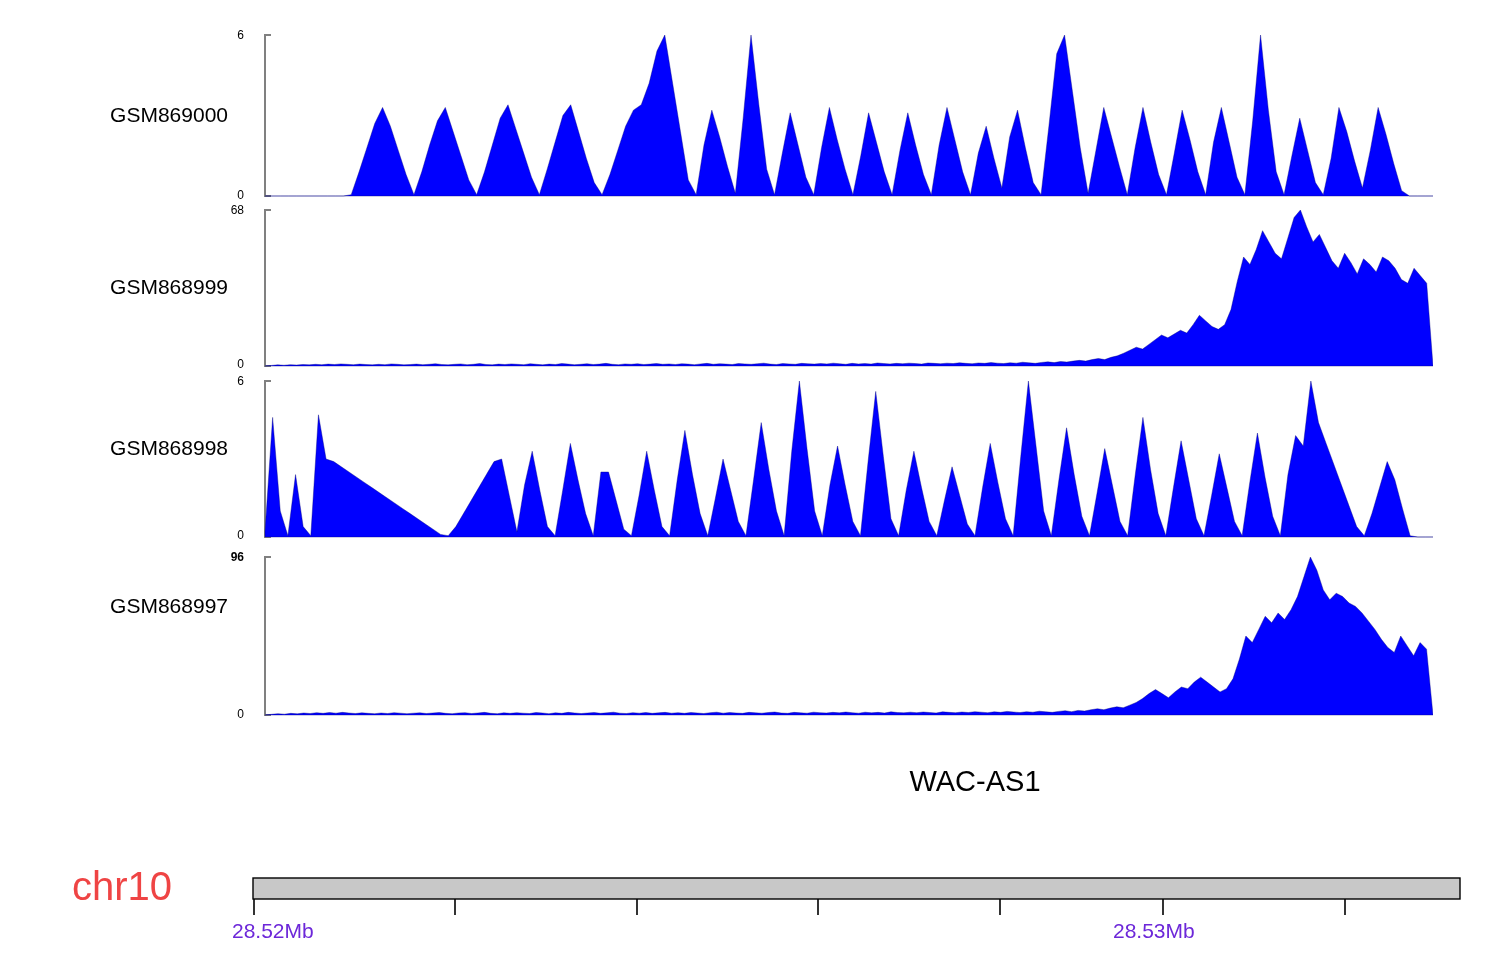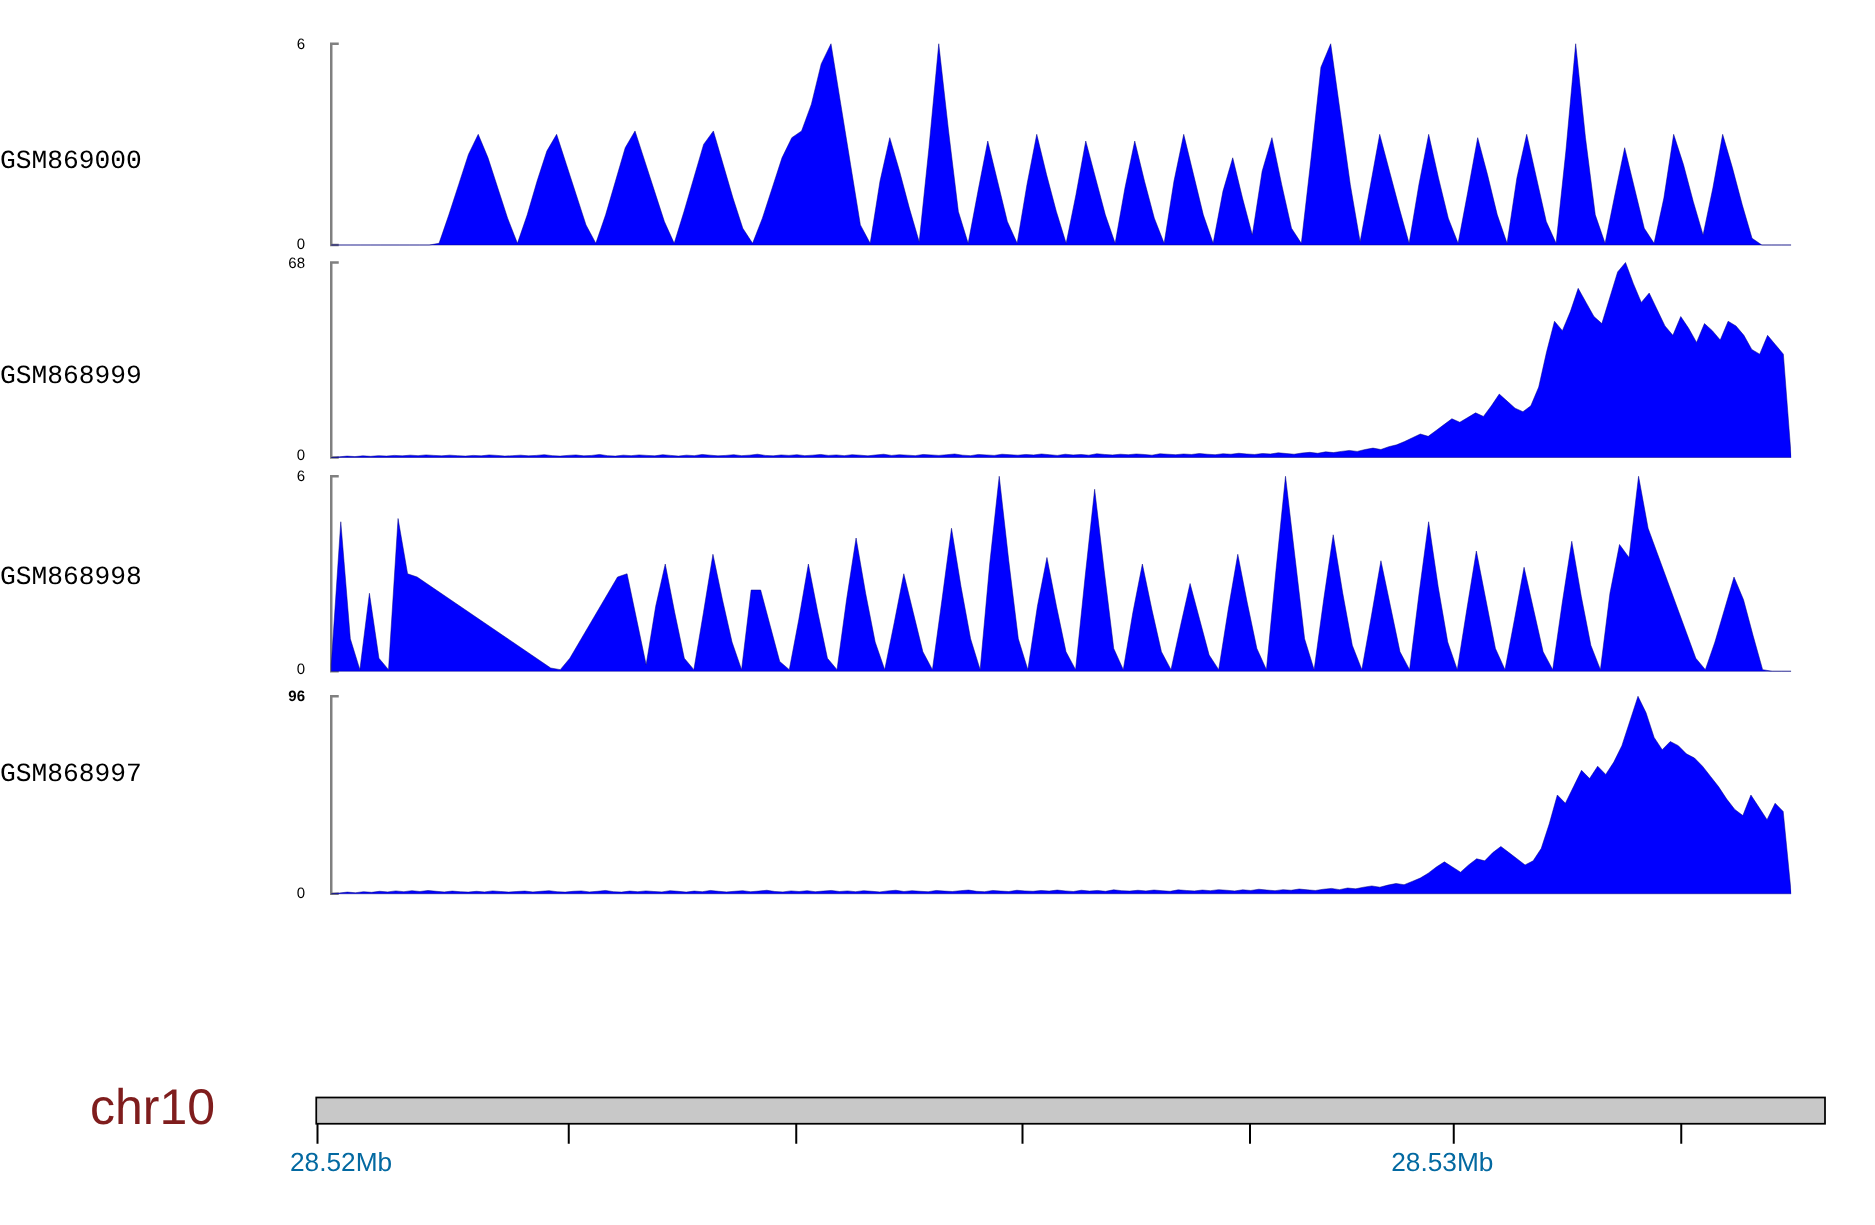--- a/index.html
+++ b/index.html
@@ -17,55 +17,54 @@
   #browser {
     position: absolute;
     left: 0; top: 0;
     width: 1500px;
     height: 980px;
   }
   .track-label {
     position: absolute;
     font-size: 21px;
     color: #000000;
-    text-align: left;
+    text-align: right;
     white-space: nowrap;
-    font-family: Liberation Mono, monospace;
-    margin-top: 15px;
+    font-family: Liberation Sans, sans-serif;
   }
   .axis-max, .axis-min {
     position: absolute;
     font-size: 12px;
     color: #000000;
     text-align: right;
     white-space: nowrap;
     font-family: "Liberation Sans", sans-serif;
   }
   .track-svg {
     position: absolute;
     display: block;
   }
   .chrom-name {
     position: absolute;
     font-size: 40px;
-    color: #7f1d1d;
+    color: #ef4444;
     white-space: nowrap;
     font-family: "Liberation Sans", sans-serif;
   }
   .gene-name {
     position: absolute;
     font-size: 29px;
     color: #000000;
     white-space: nowrap;
     font-family: "Liberation Sans", sans-serif;
   }
   .tick-label {
     position: absolute;
     font-size: 21px;
-    color: #0369a1;
+    color: #6d28d9;
     white-space: nowrap;
     font-family: "Liberation Sans", sans-serif;
   }
 </style>
 </head>
 <body>
 
 <div id="browser">
 
   <div class="track-label" style="left:0px; top:103px; width:228px;">GSM869000</div>
@@ -101,20 +100,21 @@
   <div class="track-label" style="left:0px; top:594px; width:228px;">GSM868997</div>
   <div class="axis-max" style="left:196px; top:550px; width:48px;font-weight:bold;">96</div>
   <div class="axis-min" style="left:196px; top:707px; width:48px;">0</div>
   <svg class="track-svg" style="left:253px; top:552px;" width="1180" height="170" viewBox="0 0 1180 170" preserveAspectRatio="none">
     <path fill="none" stroke="#808080" stroke-width="2" d="M 18 5 L 12 5 L 12 163 L 18 163"></path>
     <g transform="translate(12,0)">
       <path class="cov" fill="#0000ff" stroke="#00007f" stroke-width="0.4" d="M 0 163 L 0.00 163.00 L 6.45 162.34 L 12.91 161.68 L 19.36 162.18 L 25.81 161.35 L 32.27 161.85 L 38.72 161.03 L 45.17 161.52 L 51.62 160.70 L 58.08 161.35 L 64.53 160.53 L 70.98 161.19 L 77.44 160.37 L 83.89 161.03 L 90.34 161.52 L 96.80 160.86 L 103.25 161.35 L 109.70 161.68 L 116.15 161.03 L 122.61 161.52 L 129.06 160.70 L 135.51 161.19 L 141.97 161.68 L 148.42 161.19 L 154.87 160.86 L 161.33 161.52 L 167.78 161.03 L 174.23 160.53 L 180.69 161.35 L 187.14 161.68 L 193.59 161.03 L 200.04 160.70 L 206.50 161.52 L 212.95 161.03 L 219.40 160.37 L 225.86 161.35 L 232.31 161.68 L 238.76 160.86 L 245.22 161.35 L 251.67 160.70 L 258.12 161.19 L 264.57 161.52 L 271.03 160.53 L 277.48 161.03 L 283.93 161.68 L 290.39 160.86 L 296.84 161.35 L 303.29 160.37 L 309.75 161.03 L 316.20 161.52 L 322.65 161.03 L 329.10 160.53 L 335.56 161.35 L 342.01 160.86 L 348.46 160.20 L 354.92 161.19 L 361.37 161.52 L 367.82 160.70 L 374.28 161.19 L 380.73 160.53 L 387.18 161.35 L 393.64 160.86 L 400.09 160.37 L 406.54 161.19 L 412.99 160.70 L 419.45 161.35 L 425.90 160.53 L 432.35 161.03 L 438.81 161.52 L 445.26 160.70 L 451.71 160.20 L 458.17 161.19 L 464.62 160.53 L 471.07 161.03 L 477.52 161.35 L 483.98 160.37 L 490.43 160.86 L 496.88 161.19 L 503.34 160.53 L 509.79 160.04 L 516.24 161.03 L 522.70 161.35 L 529.15 160.37 L 535.60 160.86 L 542.06 161.19 L 548.51 160.20 L 554.96 160.70 L 561.41 161.03 L 567.87 160.37 L 574.32 160.86 L 580.77 160.04 L 587.23 160.70 L 593.68 161.19 L 600.13 160.20 L 606.59 160.86 L 613.04 160.37 L 619.49 161.03 L 625.94 159.87 L 632.40 160.53 L 638.85 160.86 L 645.30 160.20 L 651.76 160.70 L 658.21 160.04 L 664.66 160.53 L 671.12 161.03 L 677.57 159.87 L 684.02 160.37 L 690.48 160.70 L 696.93 160.04 L 703.38 160.53 L 709.83 159.71 L 716.29 160.20 L 722.74 160.70 L 729.19 159.87 L 735.65 160.37 L 742.10 159.38 L 748.55 160.04 L 755.01 160.53 L 761.46 159.71 L 767.91 160.20 L 774.36 159.21 L 780.82 159.87 L 787.27 160.37 L 793.72 159.38 L 800.18 158.72 L 806.63 159.71 L 813.08 158.39 L 819.54 159.05 L 825.99 157.73 L 832.44 156.75 L 838.90 157.73 L 845.35 156.09 L 851.80 154.77 L 858.25 155.76 L 864.71 153.13 L 871.16 150.49 L 877.61 146.54 L 884.07 141.60 L 890.52 137.49 L 896.97 141.60 L 903.43 145.72 L 909.88 139.96 L 916.33 135.02 L 922.78 136.67 L 929.24 130.08 L 935.69 125.15 L 942.14 130.08 L 948.60 135.02 L 955.05 139.96 L 961.50 136.67 L 967.96 126.79 L 974.41 107.04 L 980.86 84.00 L 987.31 90.58 L 993.77 77.42 L 1000.22 64.25 L 1006.67 70.83 L 1013.13 60.96 L 1019.58 67.54 L 1026.03 57.67 L 1032.49 44.50 L 1038.94 24.75 L 1045.39 5.00 L 1051.85 18.17 L 1058.30 37.92 L 1064.75 47.79 L 1071.20 41.21 L 1077.66 44.50 L 1084.11 51.08 L 1090.56 54.38 L 1097.02 60.96 L 1103.47 69.19 L 1109.92 77.42 L 1116.38 87.29 L 1122.83 95.52 L 1129.28 100.46 L 1135.73 84.00 L 1142.19 93.88 L 1148.64 103.75 L 1155.09 90.58 L 1161.55 97.17 L 1168.00 163.00 L 1168.00 163 Z"></path>
     </g>
   </svg>
 
+  <div class="gene-name" style="left:780px; top:765px; width:390px; text-align:center;">WAC-AS1</div>
 
   <svg class="track-svg" style="left:0px; top:806px;" width="1500" height="58">
     <line x1="510" y1="834" x2="1422" y2="834" stroke="#000000" stroke-width="1.6"></line>
     <g stroke="#555555" stroke-width="2.2" fill="none">
       <path d="M 698 826 L 688 834 L 698 842"></path>
       <path d="M 728 826 L 718 834 L 728 842"></path>
       <path d="M 758 826 L 748 834 L 758 842"></path>
       <path d="M 788 826 L 778 834 L 788 842"></path>
       <path d="M 818 826 L 808 834 L 818 842"></path>
       <path d="M 848 826 L 838 834 L 848 842"></path>

